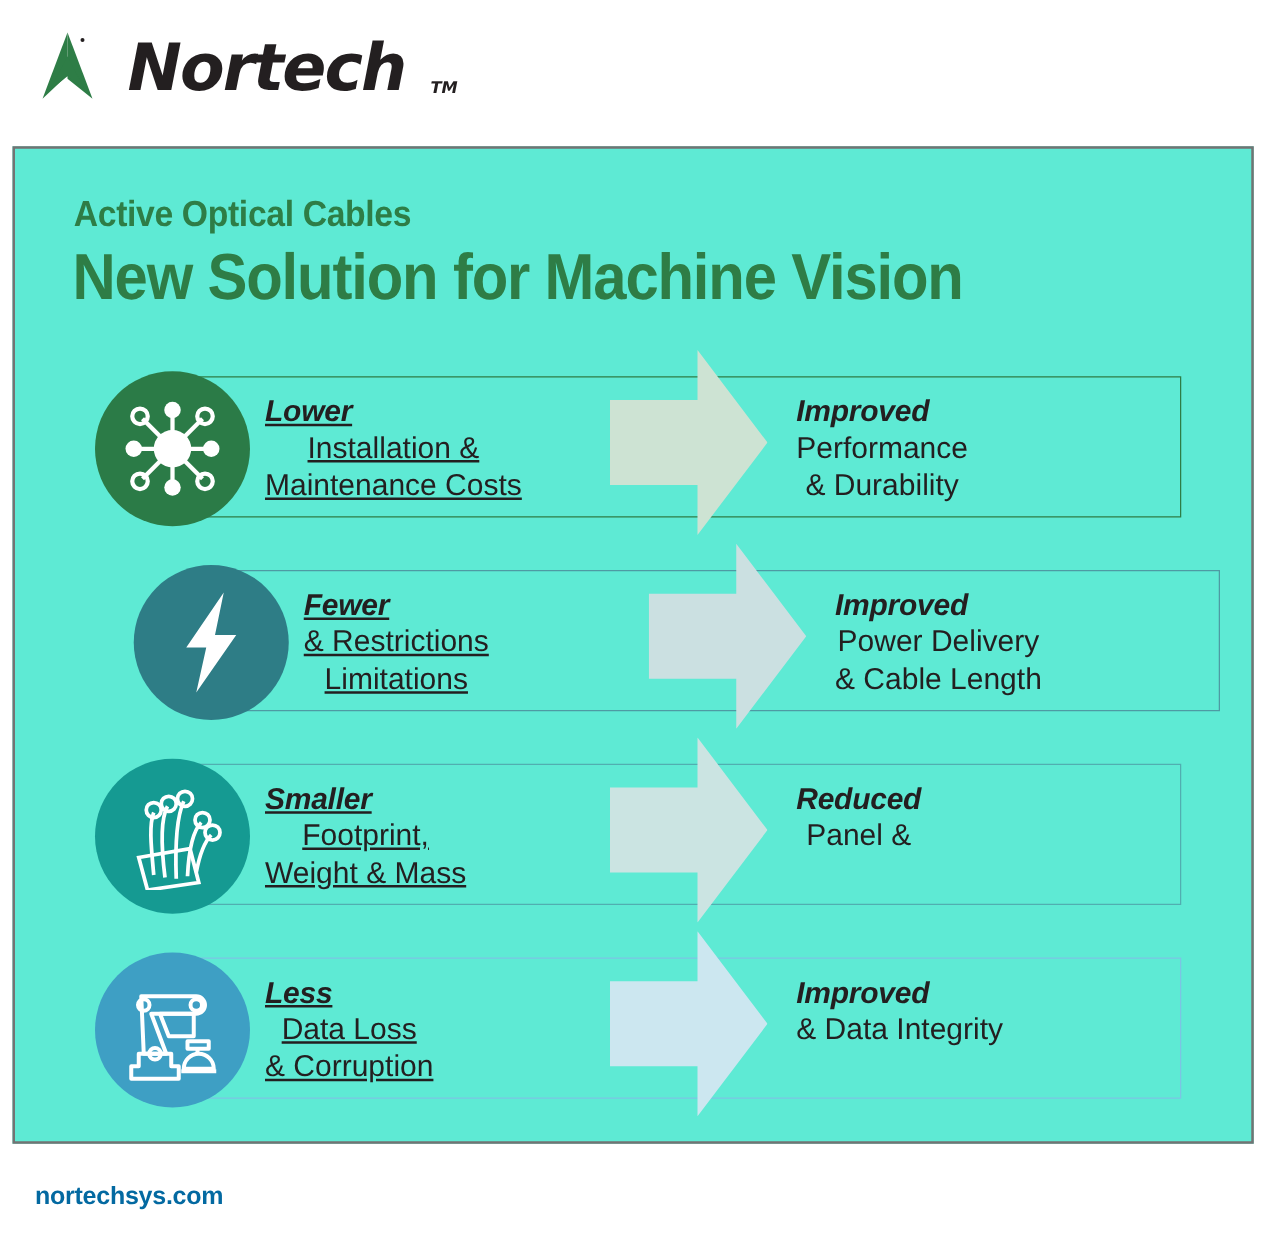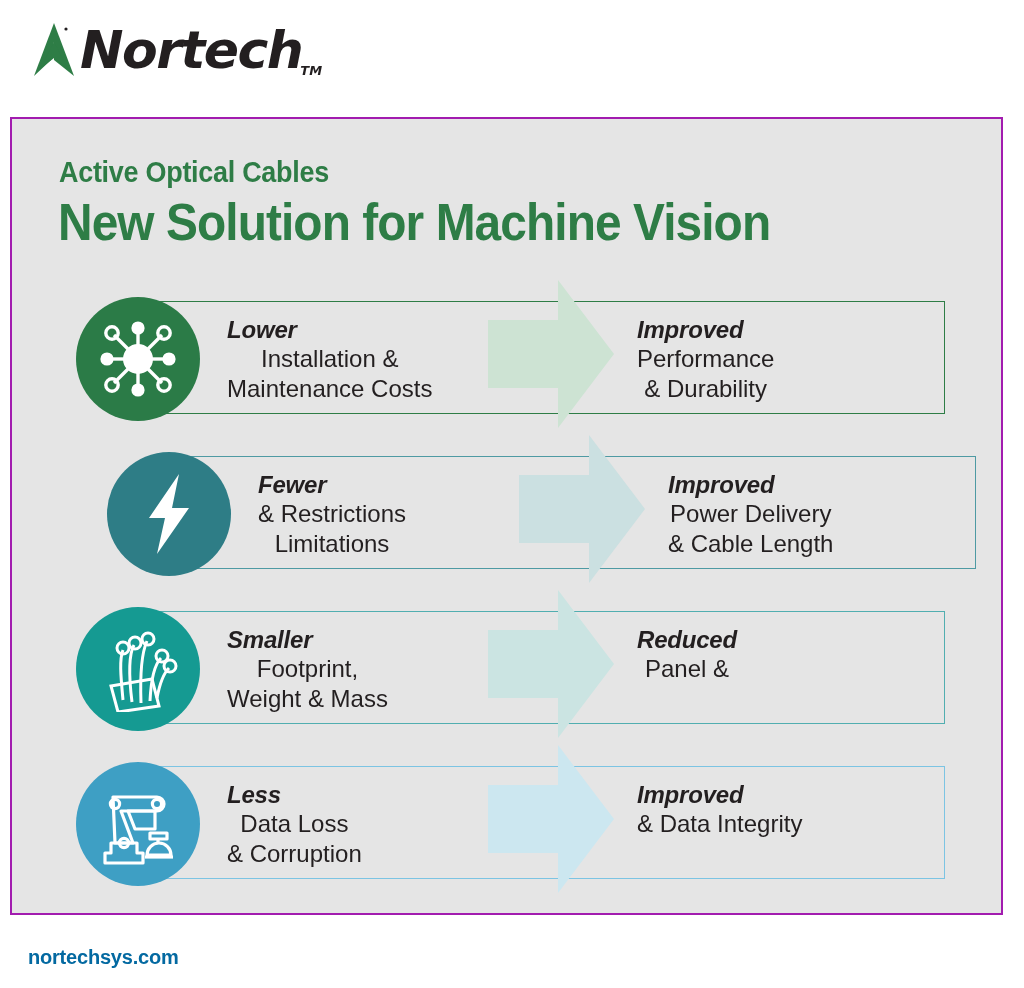--- a/index.html
+++ b/index.html
@@ -15,22 +15,22 @@
     position: relative;
   }
 
   
   #logo-area {
     position: absolute;
     left: 30px;
     top: 22px;
     height: 62px;
     display: flex;
-    align-items: flex-start;
-    gap: 2px;
+    align-items: center;
+    gap: 24px;
   }
   #logo-mark { width: 48px; height: 56px; display: block; }
   #logo-wordmark {
     font-family: "DejaVu Sans", sans-serif;
     font-size: 52px;
     font-weight: bold;
     font-style: italic;
     color: #231f20;
     letter-spacing: -1.5px;
     line-height: 1;
@@ -49,23 +49,23 @@
     left: -4px;
   }
 
   
   #frame {
     position: absolute;
     left: 10px;
     top: 117px;
     width: 993px;
     height: 798px;
-    border: 2px solid #a21caf;
+    border: 2px solid #737373;
     box-sizing: border-box;
-    background: #e5e5e5;
+    background: #5eead4;
   }
 
   
   #eyebrow {
     position: absolute;
     left: 47px;
     top: 37px;
     font-family: "Liberation Sans", sans-serif;
     font-size: 29px;
     font-weight: bold;
@@ -143,21 +143,21 @@
   
   .txt {
     position: absolute;
     top: 31px;
     z-index: 4;
     line-height: 1.22;
     font-size: 24px;
     color: #231f20;
     white-space: nowrap;
   }
-  .txt-left  { left: 215px; }
+  .txt-left  { left: 200px; text-decoration: underline; }
   .txt-right { left: 625px; }
   .txt .lead {
     font-weight: bold;
     font-style: italic;
     display: block;
     letter-spacing: -0.2px;
   }
   .txt .body { display: block; text-align: center; }
 
   

